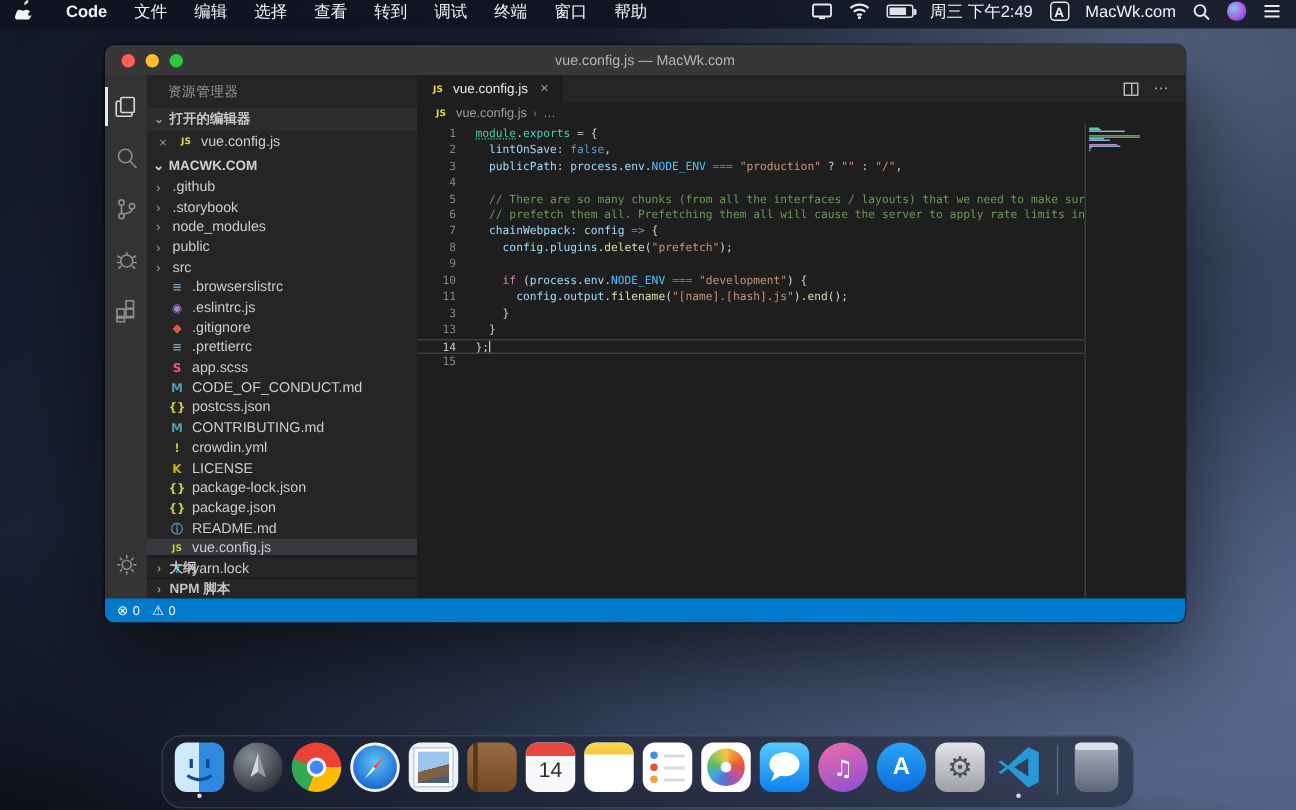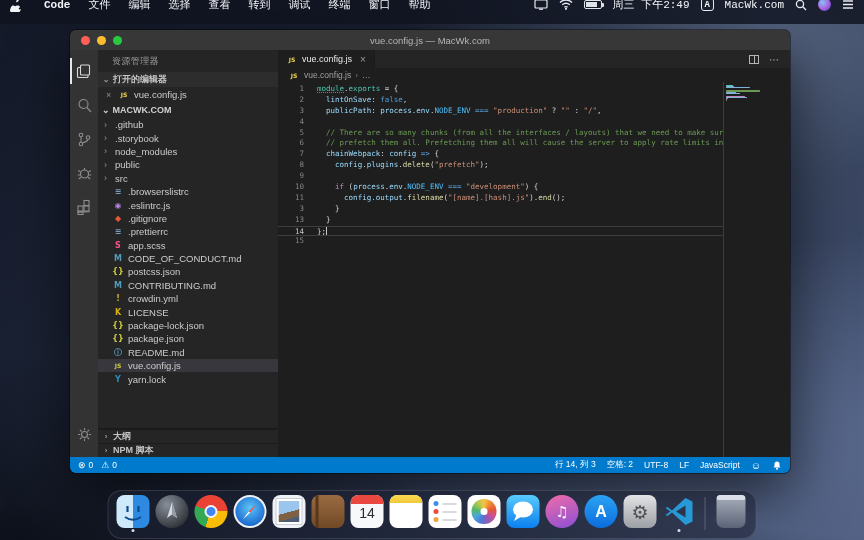--- a/index.html
+++ b/index.html
@@ -12,38 +12,38 @@
       radial-gradient(520px 300px at 88% 6%, rgba(130,150,185,.55), rgba(130,150,185,0) 70%),
       radial-gradient(700px 360px at 100% 78%, rgba(100,118,155,.5), rgba(100,118,155,0) 70%),
       radial-gradient(600px 260px at 0% 100%, rgba(6,8,14,.75), rgba(6,8,14,0) 72%),
       linear-gradient(150deg, #141928 0%, #1b2234 38%, #2c3750 64%, #4c5a7c 92%);
   }
   .dune { position:absolute; left:0; right:0; bottom:0; height:90px;
     background:radial-gradient(120% 150% at 30% 160%, rgba(10,13,22,.85), rgba(10,13,22,0) 70%); }
 
   
   .menubar { position:absolute; top:0; left:0; right:0; height:19px; z-index:50;
-    background:rgba(16,20,32,.82); display:flex; align-items:flex-end; padding:12px 10px;
-    color:#f2f4f8; font-size:11px;font-family:Liberation Mono, monospace; }
+    background:rgba(16,20,32,.82); display:flex; align-items:flex-start; padding:0 10px;
+    color:#f2f4f8; font-size:11px; }
   .menubar .apple { margin-right:14px; display:flex; align-items:center; }
   .menu-item { padding:0 9px; white-space:nowrap; }
   .menu-item.app { font-weight:bold; }
   .mb-right { margin-left:auto; display:flex; align-items:center; gap:11px; }
   .mb-ic { display:flex; align-items:center; }
   .mb-text { white-space:nowrap; }
   .inputA { border:1px solid #e8eaf0; border-radius:3px; width:13px; height:13px;
     display:flex; align-items:center; justify-content:center; font-size:9px; font-weight:bold; }
   .battery { width:18px; height:9px; border:1px solid #dfe3ea; border-radius:2px; position:relative; }
   .battery i { position:absolute; inset:1px; right:4px; background:#dfe3ea; }
   .battery:after { content:""; position:absolute; right:-3px; top:2px; width:2px; height:4px; background:#dfe3ea; border-radius:0 1px 1px 0; }
   .siri { width:13px; height:13px; border-radius:50%;
     background:radial-gradient(circle at 35% 35%, #7ec6f5, #b05ae0 55%, #3b55c4 85%); }
 
   
-  .vswin { position:absolute; left:70px; top:30px; width:720px; height:443px;
+  .vswin { position:absolute; left:70px; top:30px; width:720px; height:385px;
     border-radius:6px; overflow:hidden; box-shadow:0 22px 60px rgba(0,0,0,.6), 0 0 0 1px rgba(0,0,0,.4);
     background:#1e1e1e; }
   .titlebar { height:20px; background:#373737; position:relative; display:flex; align-items:center; justify-content:center; }
   .tl { position:absolute; left:11px; top:5.5px; display:flex; gap:7px; }
   .tl i { width:9px; height:9px; border-radius:50%; display:block; }
   .tl .r{ background:#ff5f57; } .tl .y{ background:#febc2e; } .tl .g{ background:#28c840; }
   .win-title { font-size:9.5px; color:#b6b6b6; }
 
   .win-body { position:absolute; top:20px; left:0; right:0; bottom:16px; display:flex; }
 
@@ -427,34 +427,20 @@
     <span class="st-left" id="st-left">
         <span class="st-item">
           <span class="st-ic">⊗</span>
           <span>0</span>
         </span>
         <span class="st-item">
           <span class="st-ic">⚠</span>
           <span>0</span>
         </span>
       </span>
-    <span class="st-right" id="st-right">
-        <span class="st-item">行 14, 列 3</span>
-        <span class="st-item">空格: 2</span>
-        <span class="st-item">UTF-8</span>
-        <span class="st-item">LF</span>
-        <span class="st-item">JavaScript</span>
-        <span class="st-item" style="font-size: 10px;">☺</span>
-        <span class="st-item">
-          <svg width="10" height="11" viewBox="0 0 16 16">
-            <path fill="#fff" d="M8 1.5a4 4 0 0 0-4 4v3.4L2.6 11h10.8L12 8.9V5.5a4 4 0 0 0-4-4z"></path>
-            <circle cx="8" cy="13" r="1.6" fill="#fff"></circle>
-          </svg>
-        </span>
-      </span>
   </div>
 </div>
 
 <div class="dock" id="dock">
     <div class="dock-item">
       <div class="di finder">
         <svg viewBox="0 0 33 33" width="33" height="33" style="position:absolute;inset:0">
           <path d="M11 11v6 M22 11v6" stroke="#0d4a8f" stroke-width="2.2" fill="none"></path>
           <path d="M8.5 22q8 5.5 16 0" stroke="#0d4a8f" stroke-width="2" fill="none"></path>
         </svg>

